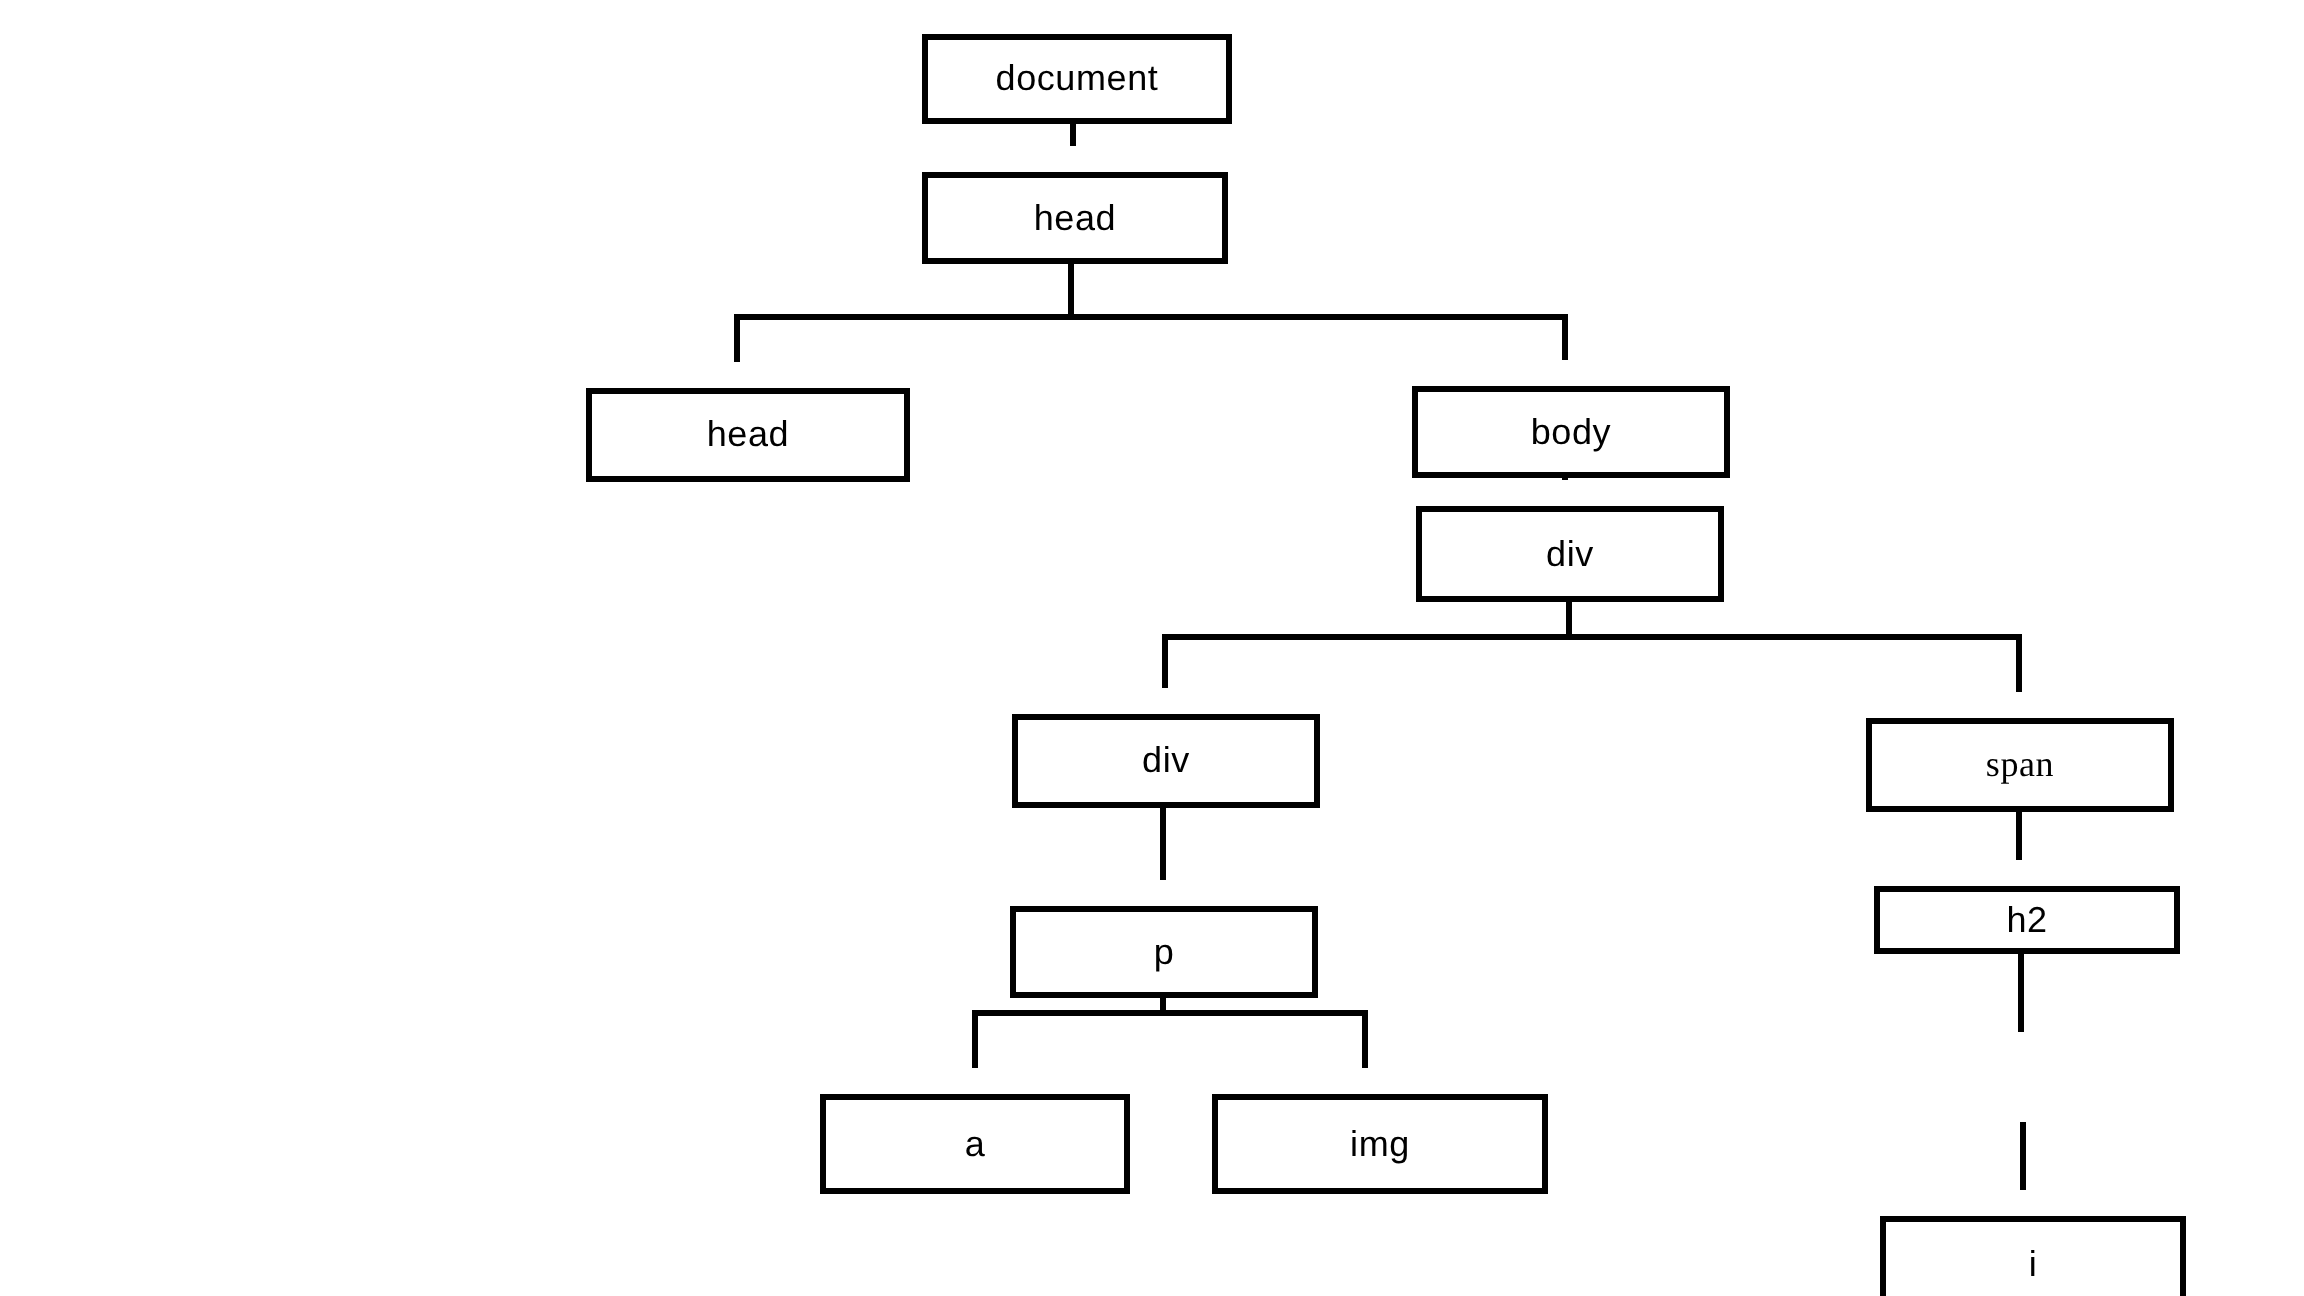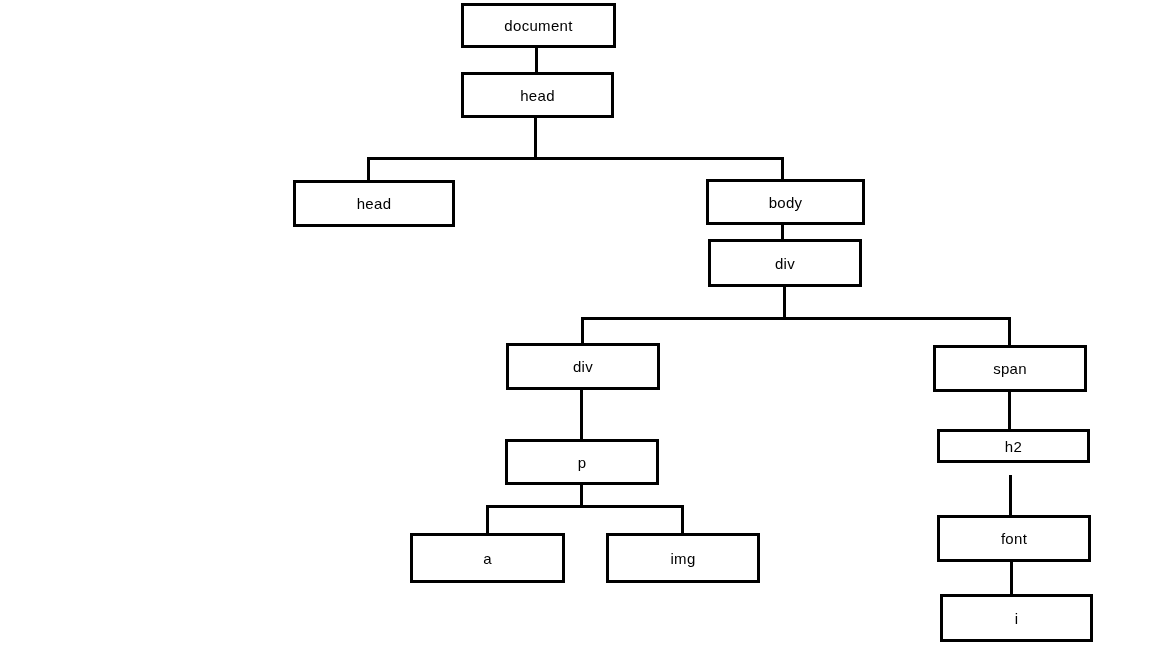--- a/index.html
+++ b/index.html
@@ -16,41 +16,42 @@
     font-family: "Liberation Sans", "DejaVu Sans", sans-serif;
   }
   .node {
     position: absolute;
     box-sizing: border-box;
     border: 3px solid var(--line-color, #000000);
     background: var(--box-fill, #ffffff);
     display: flex;
     align-items: center;
     justify-content: center;
-    font-size: 15px;
+    font-size: 18px;
     color: var(--text-color, #000000);
     letter-spacing: 0.3px;
+    margin-top: 14px;
   }
   .conn {
     position: absolute;
     background: var(--line-color, #000000);
   }
 
   
   .n-document { left: 461px; top: 3px;   width: 155px; height: 45px; }
   .n-html     { left: 461px; top: 72px;  width: 153px; height: 46px; }
   .n-head     { left: 293px; top: 180px; width: 162px; height: 47px; }
   .n-body     { left: 706px; top: 179px; width: 159px; height: 46px; }
   .n-div1     { left: 708px; top: 239px; width: 154px; height: 48px; }
   .n-div2     { left: 506px; top: 343px; width: 154px; height: 47px; }
-  .n-span     { left: 933px; top: 345px; width: 154px; height: 47px; }
+  .n-span     { left: 933px; top: 345px; width: 154px; height: 47px; font-family: Liberation Serif, serif; }
   .n-p        { left: 505px; top: 439px; width: 154px; height: 46px; }
   .n-h2       { left: 937px; top: 429px; width: 153px; height: 34px; }
   .n-a        { left: 410px; top: 533px; width: 155px; height: 50px; }
-  .n-img      { left: 606px; top: 533px; width: 154px; height: 50px; }
+  .n-img      { left: 606px; top: 533px; width: 168px; height: 50px; }
   .n-font     { left: 937px; top: 515px; width: 154px; height: 47px; }
   .n-i        { left: 940px; top: 594px; width: 153px; height: 48px; }
 
   
   .c-doc-html      { left: 535px;  top: 48px;  width: 3px;   height: 25px; }
   .c-html-stem     { left: 534px;  top: 118px; width: 3px;   height: 41px; }
   .c-html-children { left: 367px;  top: 157px; width: 417px; height: 3px;  }
   .c-head-stub     { left: 367px;  top: 157px; width: 3px;   height: 24px; }
   .c-body-stub     { left: 781px;  top: 157px; width: 3px;   height: 23px; }
   .c-body-div      { left: 781px;  top: 224px; width: 3px;   height: 16px; }
@@ -95,16 +96,15 @@
   <div class="node n-html">head</div>
   <div class="node n-head">head</div>
   <div class="node n-body">body</div>
   <div class="node n-div1">div</div>
   <div class="node n-div2">div</div>
   <div class="node n-span">span</div>
   <div class="node n-p">p</div>
   <div class="node n-a">a</div>
   <div class="node n-img">img</div>
   <div class="node n-h2">h2</div>
-  <div class="node n-font">font</div>
   <div class="node n-i">i</div>
 
 </div>
 
 </body></html>

